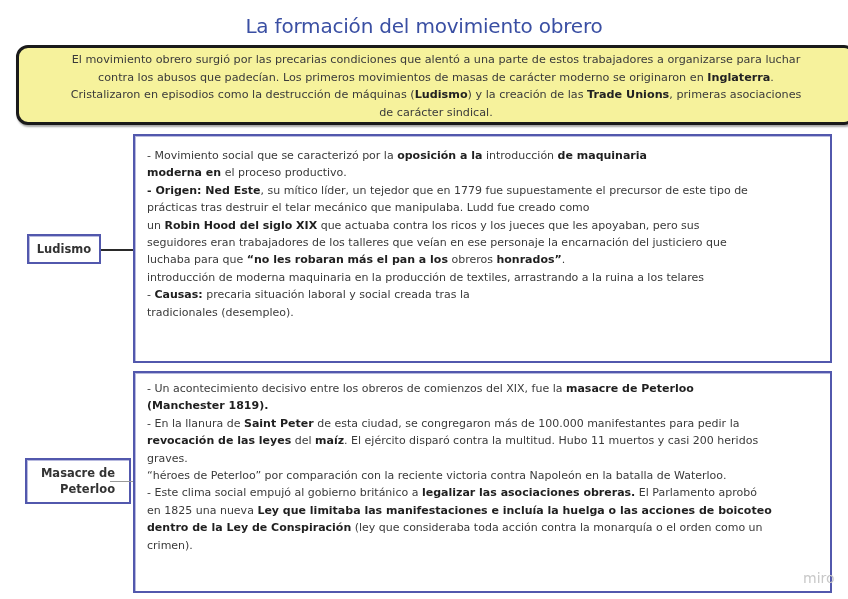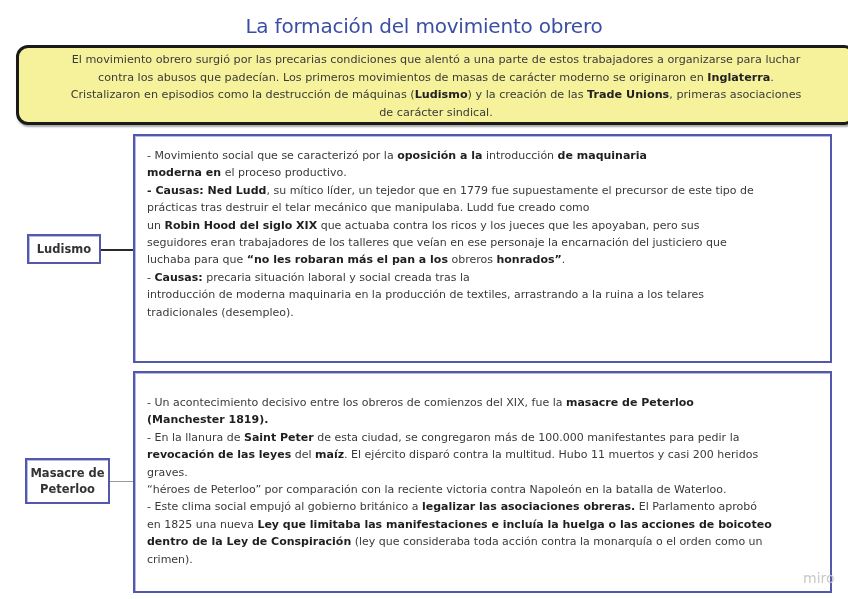--- a/index.html
+++ b/index.html
@@ -18,29 +18,29 @@
     font-size: 11.2px; line-height: 17.5px; color: #3a3a3a;
   }
   .intro b { color: #222; }
   .box {
     position: absolute; background: #fff; border: 2px solid #5258ad;
     box-shadow: 1px 1px 0 #b8badf inset;
     font-size: 11px; line-height: 17.4px; color: #3a3a3a;
   }
   .box b { color: #1f1f1f; }
   .box-ludismo { left: 133px; top: 134px; width: 699px; height: 229px; padding: 11px 12px 0 12px; }
-  .box-peterloo { left: 133px; top: 371px; width: 699px; height: 222px; padding: 21px 12px 0 12px; }
+  .box-peterloo { left: 133px; top: 371px; width: 699px; height: 222px; padding: 7px 12px 0 12px; }
   .label {
     position: absolute; background: #fff; border: 2px solid #5258ad;
     box-shadow: 1px 1px 0 #b8badf inset;
     display: flex; align-items: center; justify-content: center; text-align: center;
     font-size: 11.5px; line-height: 16px; font-weight: bold; color: #333;
   }
   .label-ludismo { left: 27px; top: 234px; width: 74px; height: 30px; }
-  .label-peterloo { left: 25px; top: 458px; width: 85px; height: 46px; }
+  .label-peterloo { left: 25px; top: 458px; width: 106px; height: 46px; text-align: right; }
   .conn { position: absolute; height: 2px; background: #2a2a2a; }
   .conn-ludismo { left: 101px; top: 249px; width: 32px; }
   .conn-peterloo { left: 110px; top: 481px; width: 23px; background: #999; height: 1px; }
   .line { display: block; white-space: nowrap; }
   .watermark {
     position: absolute; left: 803px; top: 570px; font-size: 14px; color: #c8c8c8;
   }
 </style>
 </head>
 <body>
@@ -57,27 +57,27 @@
 </div>
 
 <div class="label label-ludismo">
   <span>Ludismo</span>
 </div>
 <div class="conn conn-ludismo"></div>
 <div class="box box-ludismo">
   <div>
       <span class="line"><span>- Movimiento social que se caracterizó por la </span><b>oposición a la</b><span> introducción </span><b>de maquinaria</b></span>
       <span class="line"><b>moderna en</b><span> el proceso productivo.</span></span>
-      <span class="line"><b>- Causas: Ned Ludd</b><span>, su mítico líder, un tejedor que en 1779 fue supuestamente el precursor de este tipo de</span></span>
+      <span class="line"><b>- Origen: Ned Este</b><span>, su mítico líder, un tejedor que en 1779 fue supuestamente el precursor de este tipo de</span></span>
       <span class="line"><span>prácticas tras destruir el telar mecánico que manipulaba. Ludd fue creado como</span></span>
       <span class="line"><span>un </span><b>Robin Hood del siglo XIX</b><span> que actuaba contra los ricos y los jueces que les apoyaban, pero sus</span></span>
       <span class="line"><span>seguidores eran trabajadores de los talleres que veían en ese personaje la encarnación del justiciero que</span></span>
       <span class="line"><span>luchaba para que </span><b>“no les robaran más el pan a los</b><span> obreros </span><b>honrados”</b><span>.</span></span>
+      <span class="line"><span>introducción de moderna maquinaria en la producción de textiles, arrastrando a la ruina a los telares</span></span>
       <span class="line"><span>- </span><b>Causas:</b><span> precaria situación laboral y social creada tras la</span></span>
-      <span class="line"><span>introducción de moderna maquinaria en la producción de textiles, arrastrando a la ruina a los telares</span></span>
       <span class="line"><span>tradicionales (desempleo).</span></span>
     </div>
 </div>
 
 <div class="label label-peterloo">
   <span>Masacre de<br>Peterloo</span>
 </div>
 <div class="conn conn-peterloo"></div>
 <div class="box box-peterloo">
   <div>

